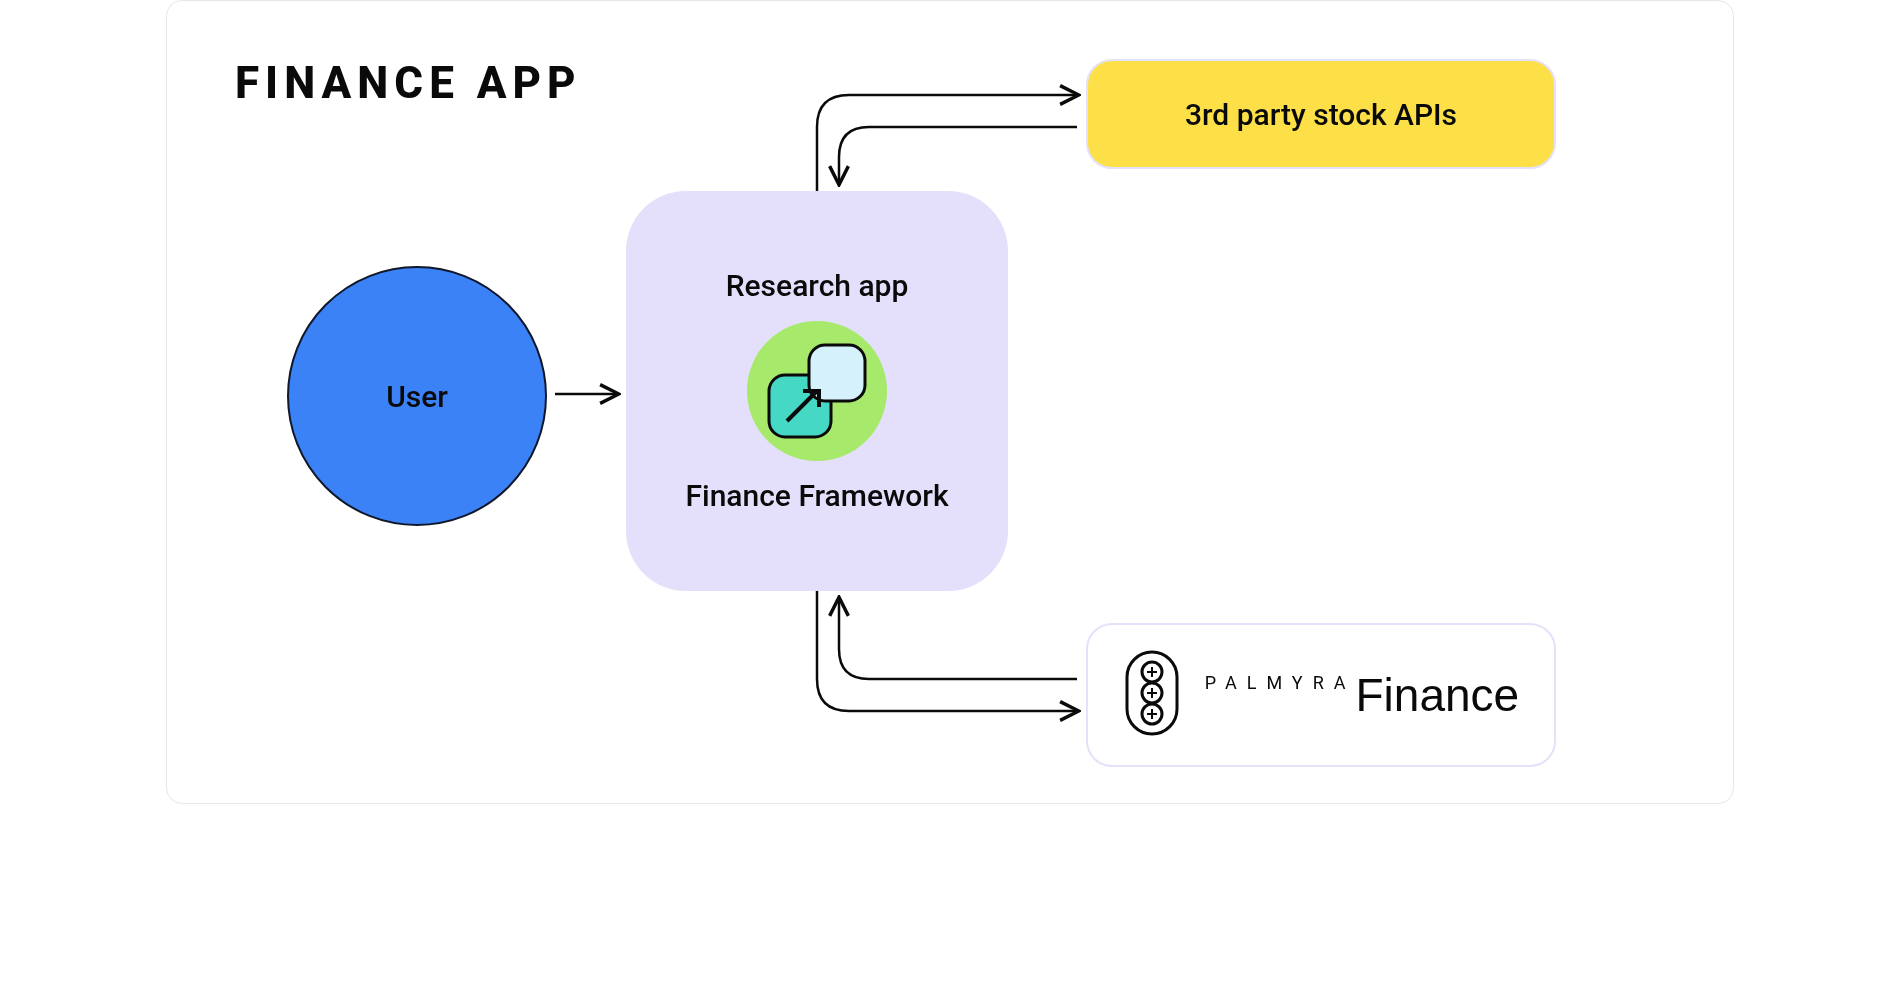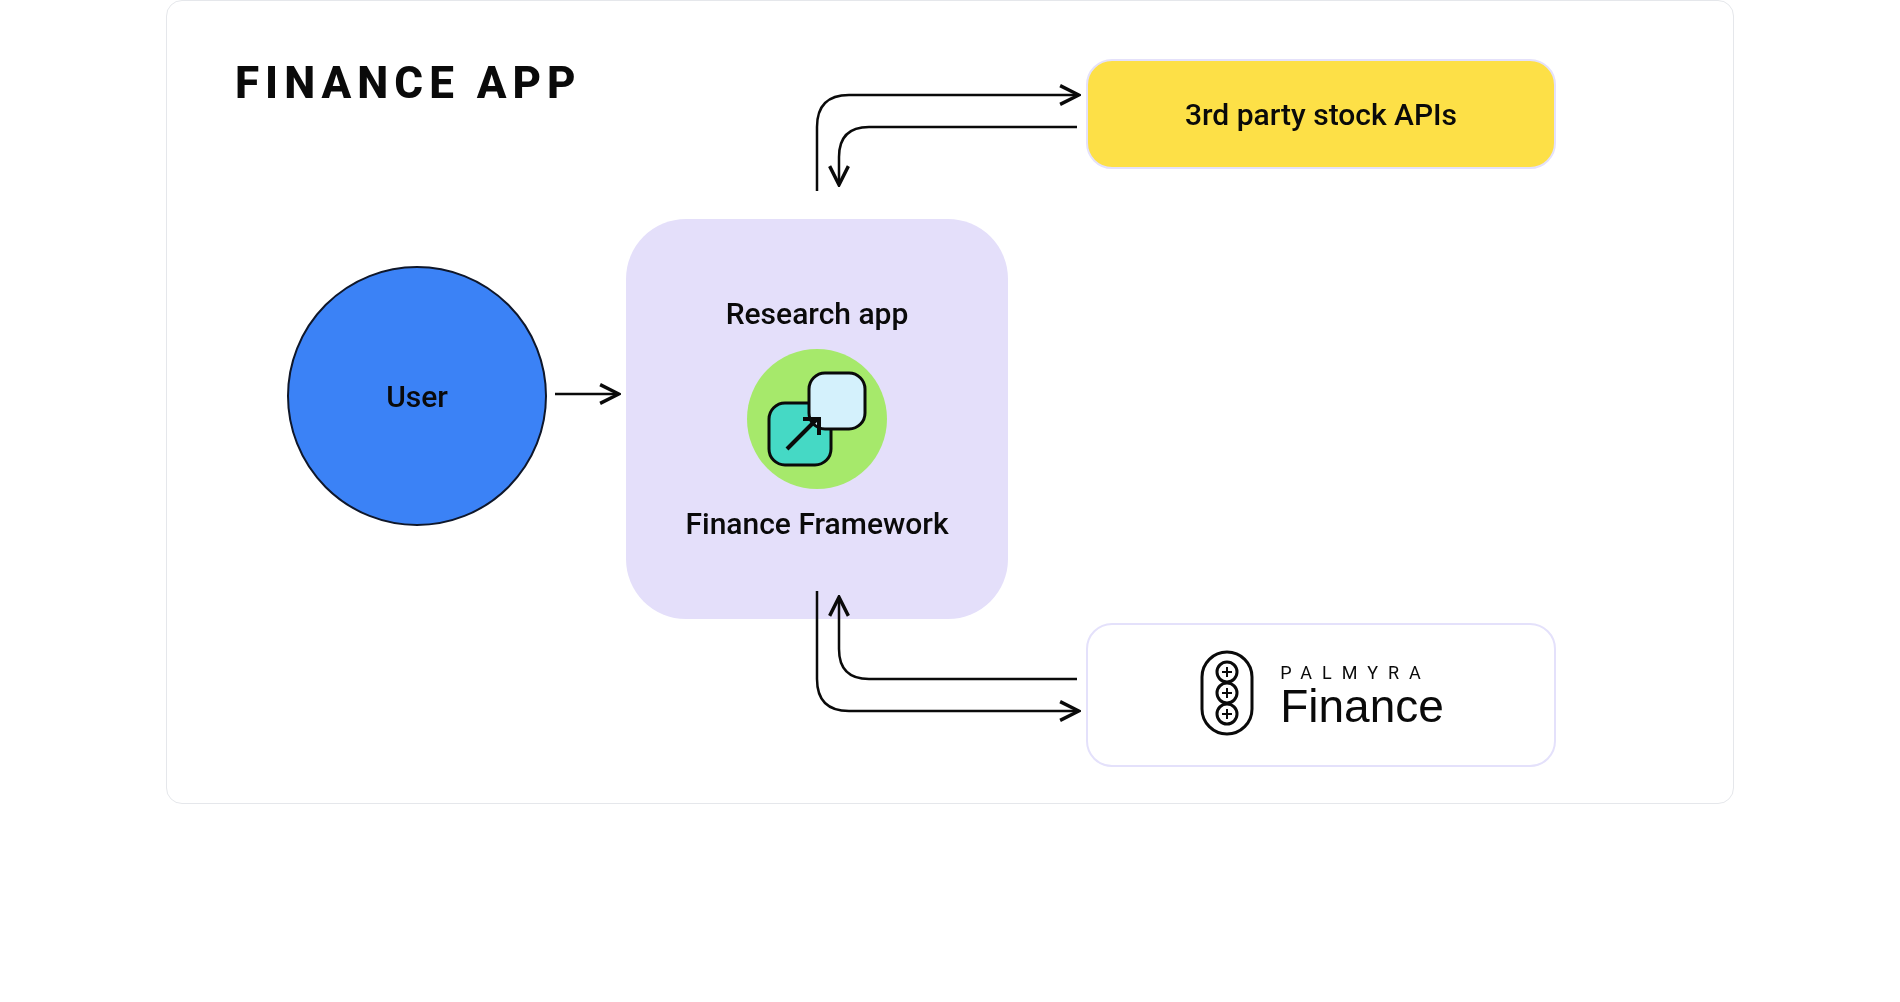--- a/index.html
+++ b/index.html
@@ -2,29 +2,29 @@
 <html><head>
 <meta charset="utf-8">
 <style>
   html,body{margin:0;padding:0;background:#fff;font-family:-apple-system,BlinkMacSystemFont,"Segoe UI",Roboto,Helvetica,Arial,sans-serif;}
   .canvas{position:relative;width:1566px;height:802px;margin:0 auto;background:#fff;border:1px solid #e5e7eb;border-radius:16px;}
   .title{position:absolute;left:68px;top:56px;font-size:44px;font-weight:800;letter-spacing:6px;color:#0a0a0a;}
   
   .user-node{position:absolute;left:120px;top:265px;width:256px;height:256px;border-radius:50%;border:2px solid #0f172a;display:flex;align-items:center;justify-content:center;background:#3b82f6;}
   .user-label{font-size:30px;font-weight:500;color:#0a0a0a;}
   
-  .app-node{position:absolute;left:459px;top:190px;width:382px;height:400px;border-radius:60px;background:#e4dffa;display:flex;flex-direction:column;align-items:center;justify-content:center;gap:8px;margin-top:28px;}
+  .app-node{position:absolute;left:459px;top:190px;width:382px;height:400px;border-radius:60px;background:#e4dffa;display:flex;flex-direction:column;align-items:center;justify-content:center;gap:8px;}
   .app-top,.app-bot{font-size:30px;font-weight:500;color:#0a0a0a;text-align:center;line-height:1.15;}
   .app-icon-wrap{width:140px;height:140px;border-radius:50%;background:#a6e96b;display:flex;align-items:center;justify-content:center;position:relative;margin:10px 0;}
   
   .api-node{position:absolute;left:919px;top:58px;width:466px;height:106px;border:2px solid #e4e1fb;border-radius:26px;background:#fde047;display:flex;align-items:center;justify-content:center;}
   .api-label{font-size:30px;font-weight:500;color:#0a0a0a;}
   
   .fin-node{position:absolute;left:919px;top:622px;width:466px;height:140px;border:2px solid #e4e1fb;border-radius:26px;background:#fff;display:flex;align-items:center;justify-content:center;gap:24px;}
-  .fin-text{display:flex;flex-direction:column;align-items:flex-start;}
+  .fin-text{display:flex;flex-direction:row;align-items:flex-start;}
   .fin-top{font-size:18px;letter-spacing:10px;font-weight:400;color:#0a0a0a;}
   .fin-bot{font-size:46px;font-weight:400;color:#0a0a0a;font-family:Liberation Sans, sans-serif;line-height:1;}
   
   svg.arrows{position:absolute;left:0;top:0;width:1566px;height:802px;pointer-events:none;}
 </style>
 </head>
 <body>
 
 <div class="canvas">
 

